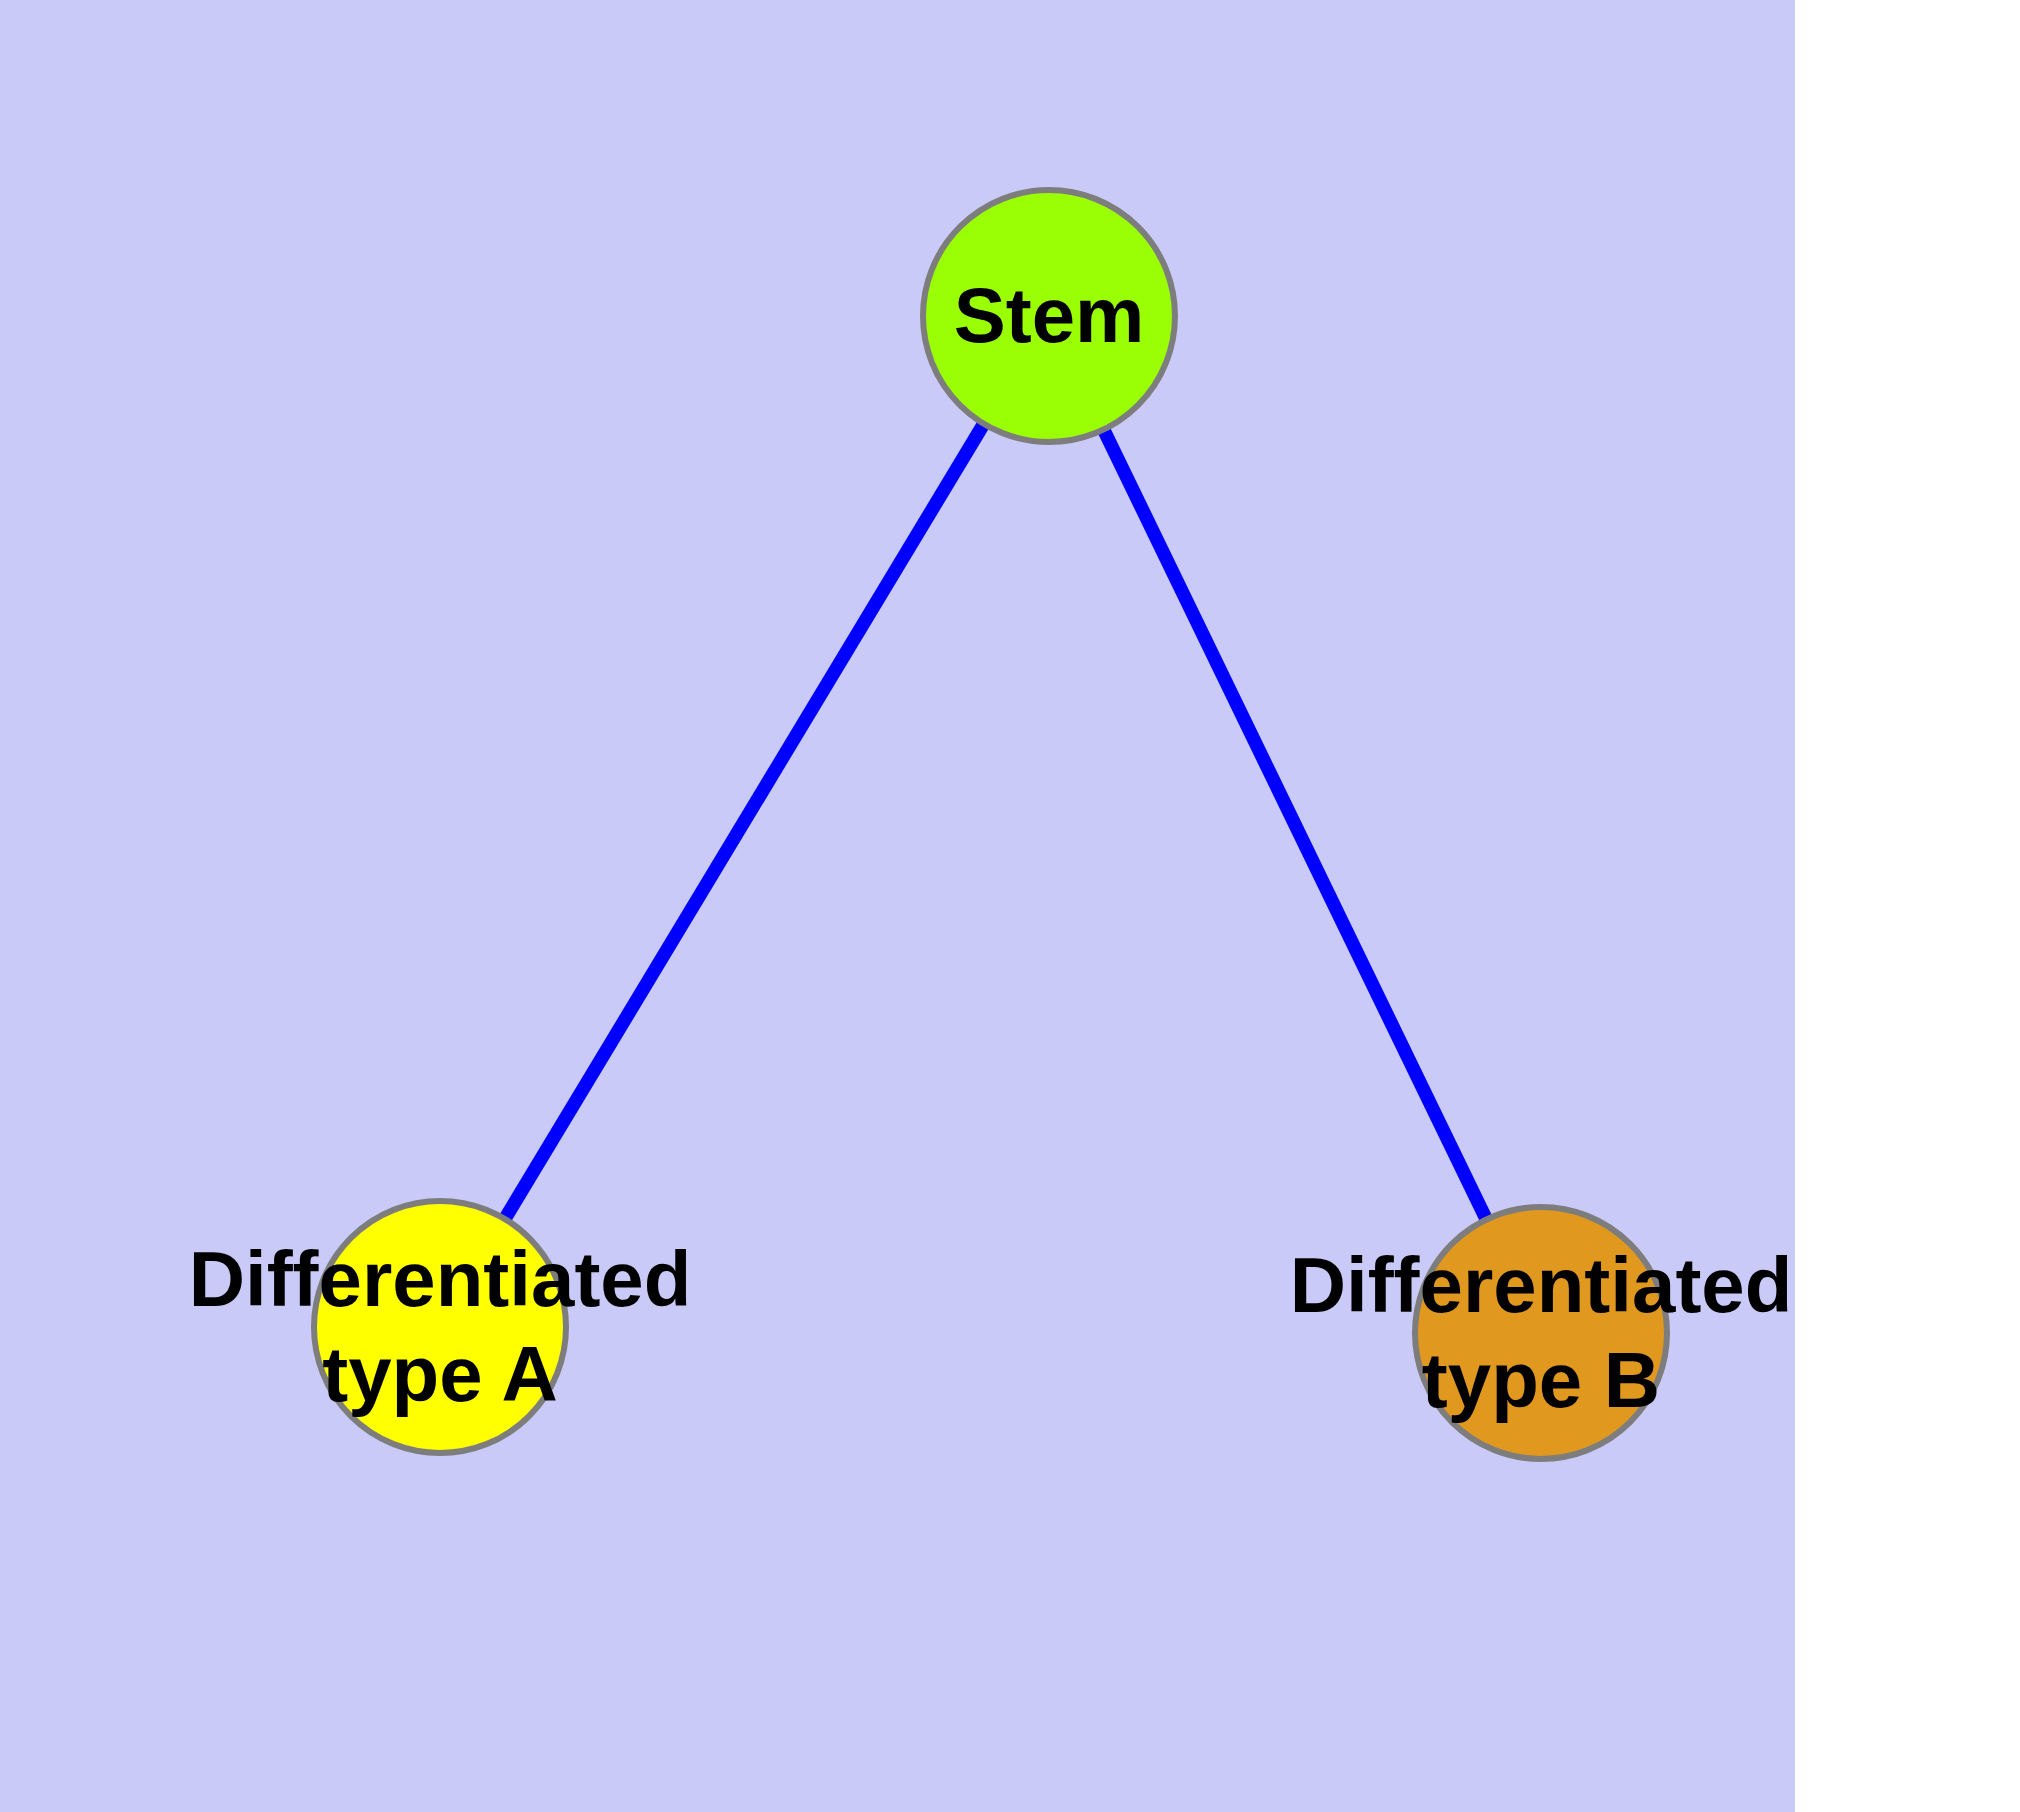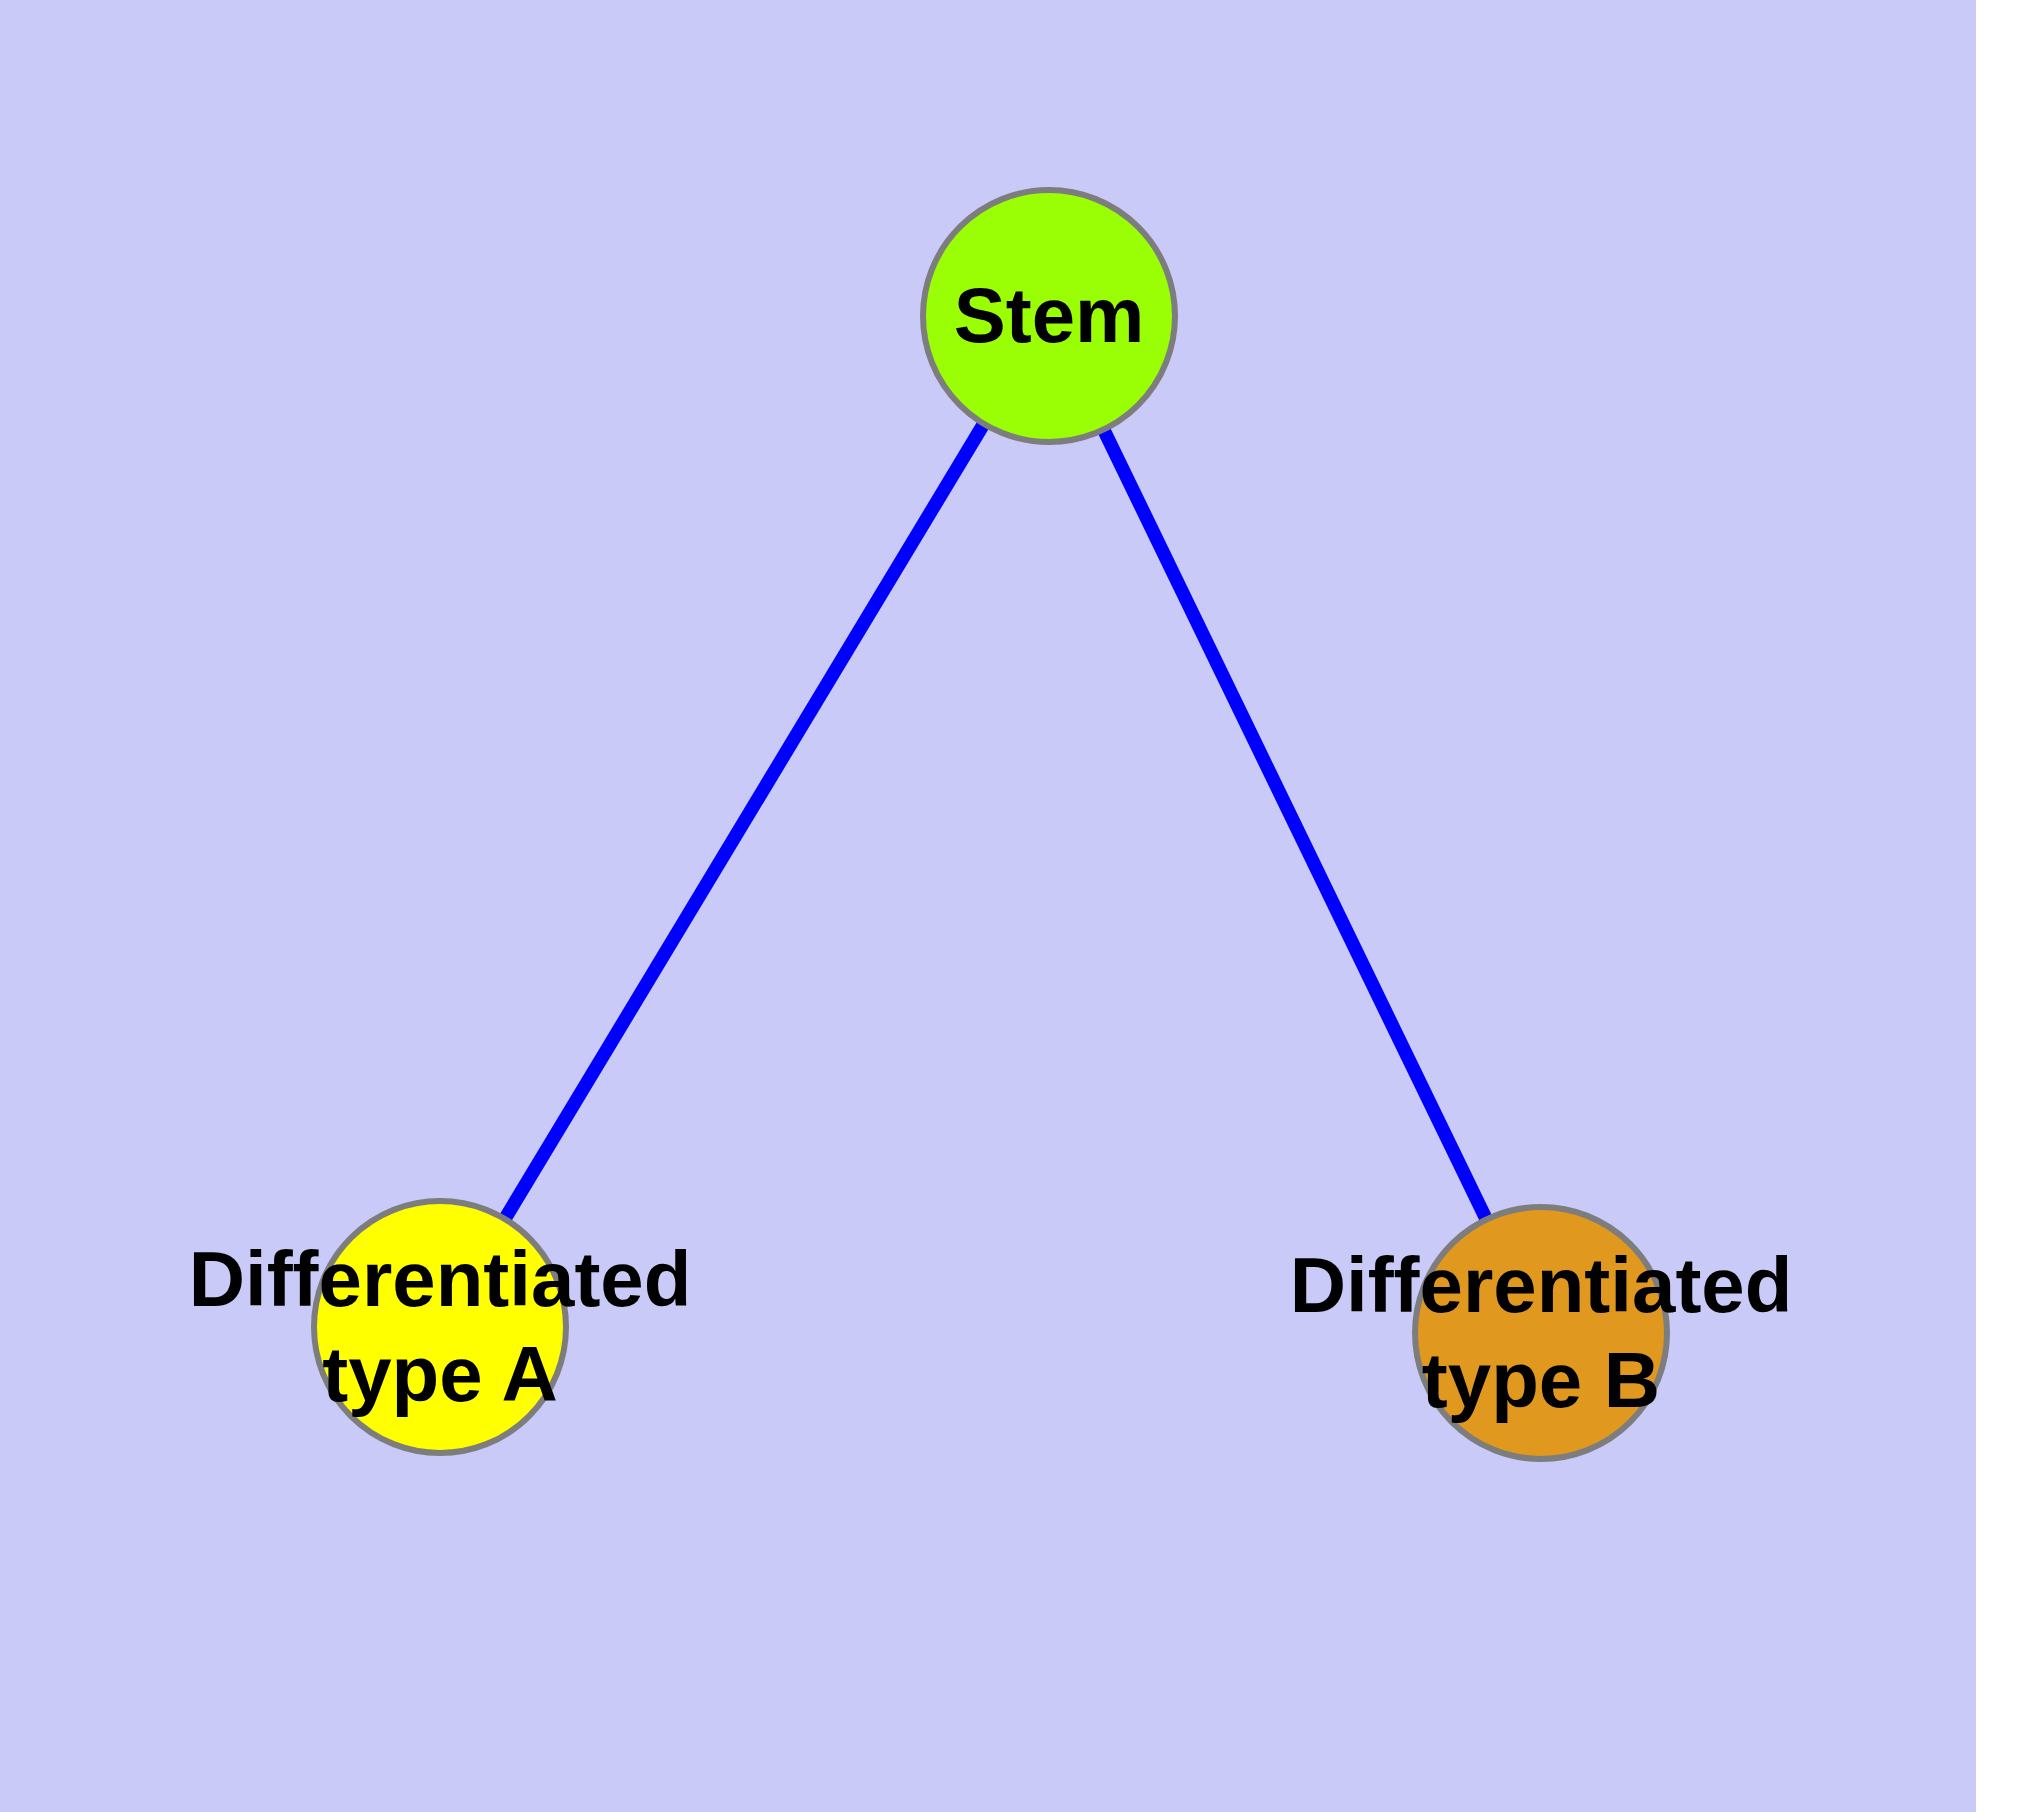--- a/index.html
+++ b/index.html
@@ -1,18 +1,18 @@
 <!DOCTYPE html>
 <html style="font-size:13.6px"><head>
 <meta charset="utf-8">
 <style>
   html, body { margin: 0; padding: 0; }
   #canvas {
     position: relative;
-    width: 1976px;
+    width: 1795px;
     height: 1812px;
     overflow: hidden;
     font-family: "Liberation Sans", sans-serif;
   }
   #edge-layer {
     position: absolute;
     left: 0; top: 0;
     width: 2021px;
     height: 1812px;
   }

